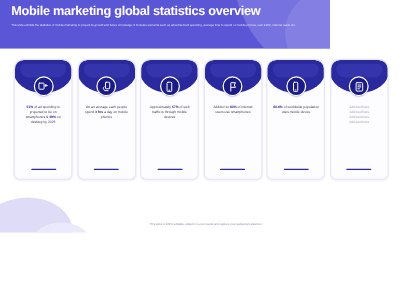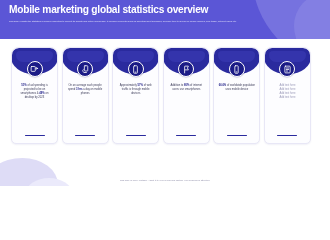--- a/index.html
+++ b/index.html
@@ -6,21 +6,21 @@
   html,body { width:330px; height:186px; }
   body {
     font-family:"Liberation Sans", sans-serif;
     background:#ffffff;
     overflow:hidden;
     position:relative;
   }
 
   
   .header {
-    position:absolute; left:0; top:0; width:330px; height:39px;
+    position:absolute; left:0; top:0; width:264px; height:39px;
     background:#5b56d6;
     overflow:hidden;
   }
   .header-wave {
     position:absolute; right:-10px; top:-26px;
     width:88px; height:92px;
     background:#7b77e0;
     border-radius:0 0 0 100%;
     opacity:.85;
   }

